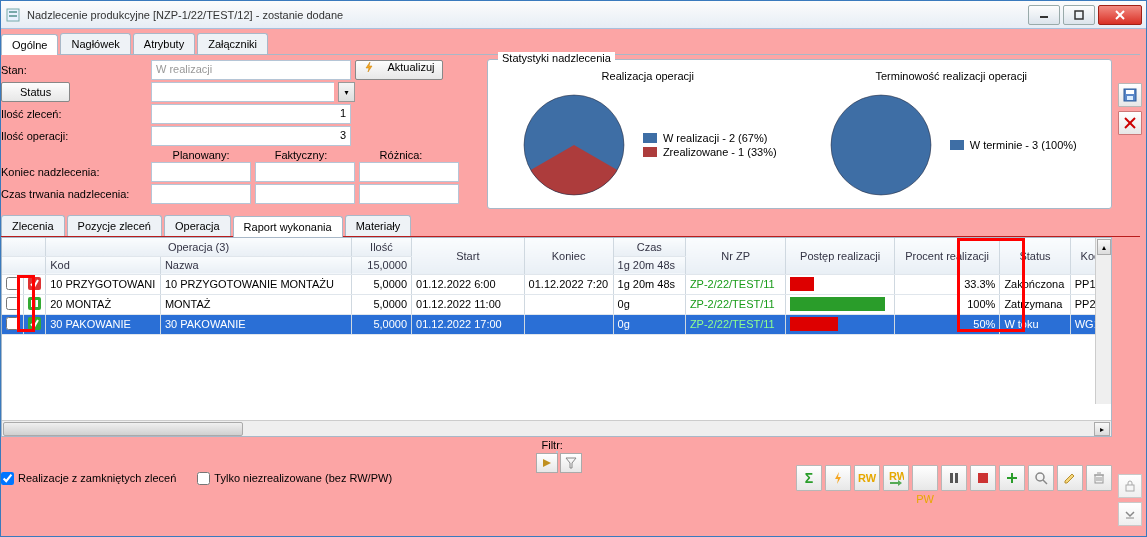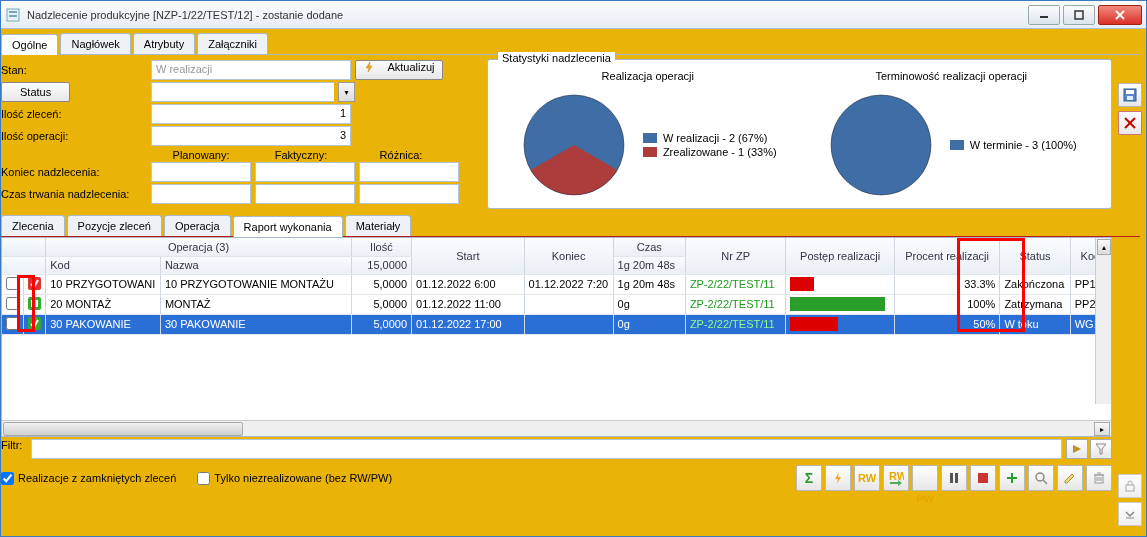--- a/index.html
+++ b/index.html
@@ -1,17 +1,17 @@
 <!DOCTYPE html>
 <html><head>
 <meta charset="utf-8">
 <style>
 * { margin:0; padding:0; box-sizing:border-box; font-family:Tahoma,Segoe UI,sans-serif; font-size:11px; }
 body { background:#fff; width:1147px; height:537px; overflow:hidden; }
-.window { width:1147px; height:537px; border:1px solid #3a7abd; background:#eab308; position:relative; }
+.window { width:1147px; height:537px; border:1px solid #3a7abd; background:#fca5a5; position:relative; }
 .titlebar { height:28px; background:linear-gradient(#fcfcfc,#e6edf5); border-bottom:1px solid #a8c0dd; display:flex; align-items:center; padding:0 4px; }
 .titlebar .icon-slot { width:16px; height:16px; margin-right:6px; display:flex; align-items:center; justify-content:center; }
 .titlebar .title { flex:1; color:#333; }
 .winbtns { display:flex; gap:3px; }
 .winbtn { width:32px; height:20px; border:1px solid #9aa; border-radius:2px; background:linear-gradient(#fdfdfd,#dce4ec); display:flex; align-items:center; justify-content:center; font-size:11px; color:#333; cursor:pointer; }
 .winbtn.close { background:linear-gradient(#f28b82,#d93025); border-color:#a02015; color:#fff; width:44px; }
 .app-body { position:relative; padding:4px 6px 6px 0; height:calc(100% - 28px); }
 .rightbar { position:absolute; right:4px; top:54px; width:24px; display:flex; flex-direction:column; gap:4px; }
 .rightbar .rb { width:24px; height:24px; border:1px solid #b7b7b7; background:linear-gradient(#fff,#e7e7e7); display:flex; align-items:center; justify-content:center; cursor:pointer; border-radius:1px; }
 .rightbar .rb.x { color:#c00; border-color:#c77; }
@@ -55,21 +55,21 @@
 .grid tr.sel td { background:#2a6fd6; color:#fff; }
 .grid tr.sel .green { color:#8fff8f; }
 .grid .green { color:#1a9b1a; }
 .grid .ck { width:14px; }
 .grid .ic { width:14px; text-align:center; }
 .progress { position:relative; width:95px; height:14px; }
 .progress .bar { position:absolute; top:0; height:14px; }
 .scrolltrack { height:16px; background:#efefef; border-top:1px solid #ccc; position:relative; }
 .scrolltrack .thumb { position:absolute; left:1px; top:1px; height:14px; width:240px; background:linear-gradient(#f0f0f0,#d0d0d0); border:1px solid #aaa; border-radius:2px; }
 .scrolltrack .ra { position:absolute; right:1px; top:1px; width:16px; height:14px; border:1px solid #aaa; background:linear-gradient(#f9f9f9,#dcdcdc); display:flex; align-items:center; justify-content:center; font-size:8px; }
-.filter-row { display:flex; height:22px; margin-top:2px; margin-right:28px; }
+.filter-row { display:flex; align-items:center; height:22px; margin-top:2px; margin-right:28px;flex-direction:column; }
 .filter-row label { width:30px; }
 .filter-row .cell { flex:1; border:1px solid #b5c5d6; background:#fff; height:20px; }
 .filter-row .rt { display:flex; gap:2px; margin-left:4px; }
 .filter-row .rb { width:22px; height:20px; border:1px solid #aaa; background:linear-gradient(#fff,#e7e7e7); display:flex; align-items:center; justify-content:center; cursor:pointer; }
 .toolbar-bottom { display:flex; align-items:center; height:30px; margin-top:2px; margin-right:28px; gap:3px; }
 .toolbar-bottom .cb { display:flex; align-items:center; gap:4px; margin-right:18px; }
 .toolbar-bottom .cb input { width:13px; height:13px; }
 .toolbar-bottom .spacer { flex:1; }
 .toolbar-bottom .tb { width:26px; height:26px; border:1px solid #b7b7b7; background:linear-gradient(#fff,#e7e7e7); display:flex; align-items:center; justify-content:center; cursor:pointer; border-radius:1px; }
 .hl-vert { position:absolute; border:3px solid red; }
@@ -410,21 +410,21 @@
       <div class="tb">
           <span style="color:#e6a800;font-weight:bold;">RW</span>
         </div>
       <div class="tb">
           <svg width="16" height="16">
             <text x="1" y="10" font-size="9" font-weight="bold" fill="#e6a800">RW</text>
             <path d="M2 12 L10 12 L10 10 L14 13 L10 16 L10 14 L2 14 Z" fill="#5a5"></path>
           </svg>
         </div>
       <div class="tb">
-          <span style="color:#e6a800;font-weight:bold;margin-top:42px;">PW</span>
+          <span style="color:#e6a800;font-weight:normal;margin-top:42px;">PW</span>
         </div>
       <div class="tb">
           <svg width="12" height="12">
             <rect x="2" y="1" width="3" height="10" fill="#555"></rect>
             <rect x="7" y="1" width="3" height="10" fill="#555"></rect>
           </svg>
         </div>
       <div class="tb">
           <svg width="12" height="12">
             <rect x="1" y="1" width="10" height="10" fill="#c33"></rect>

